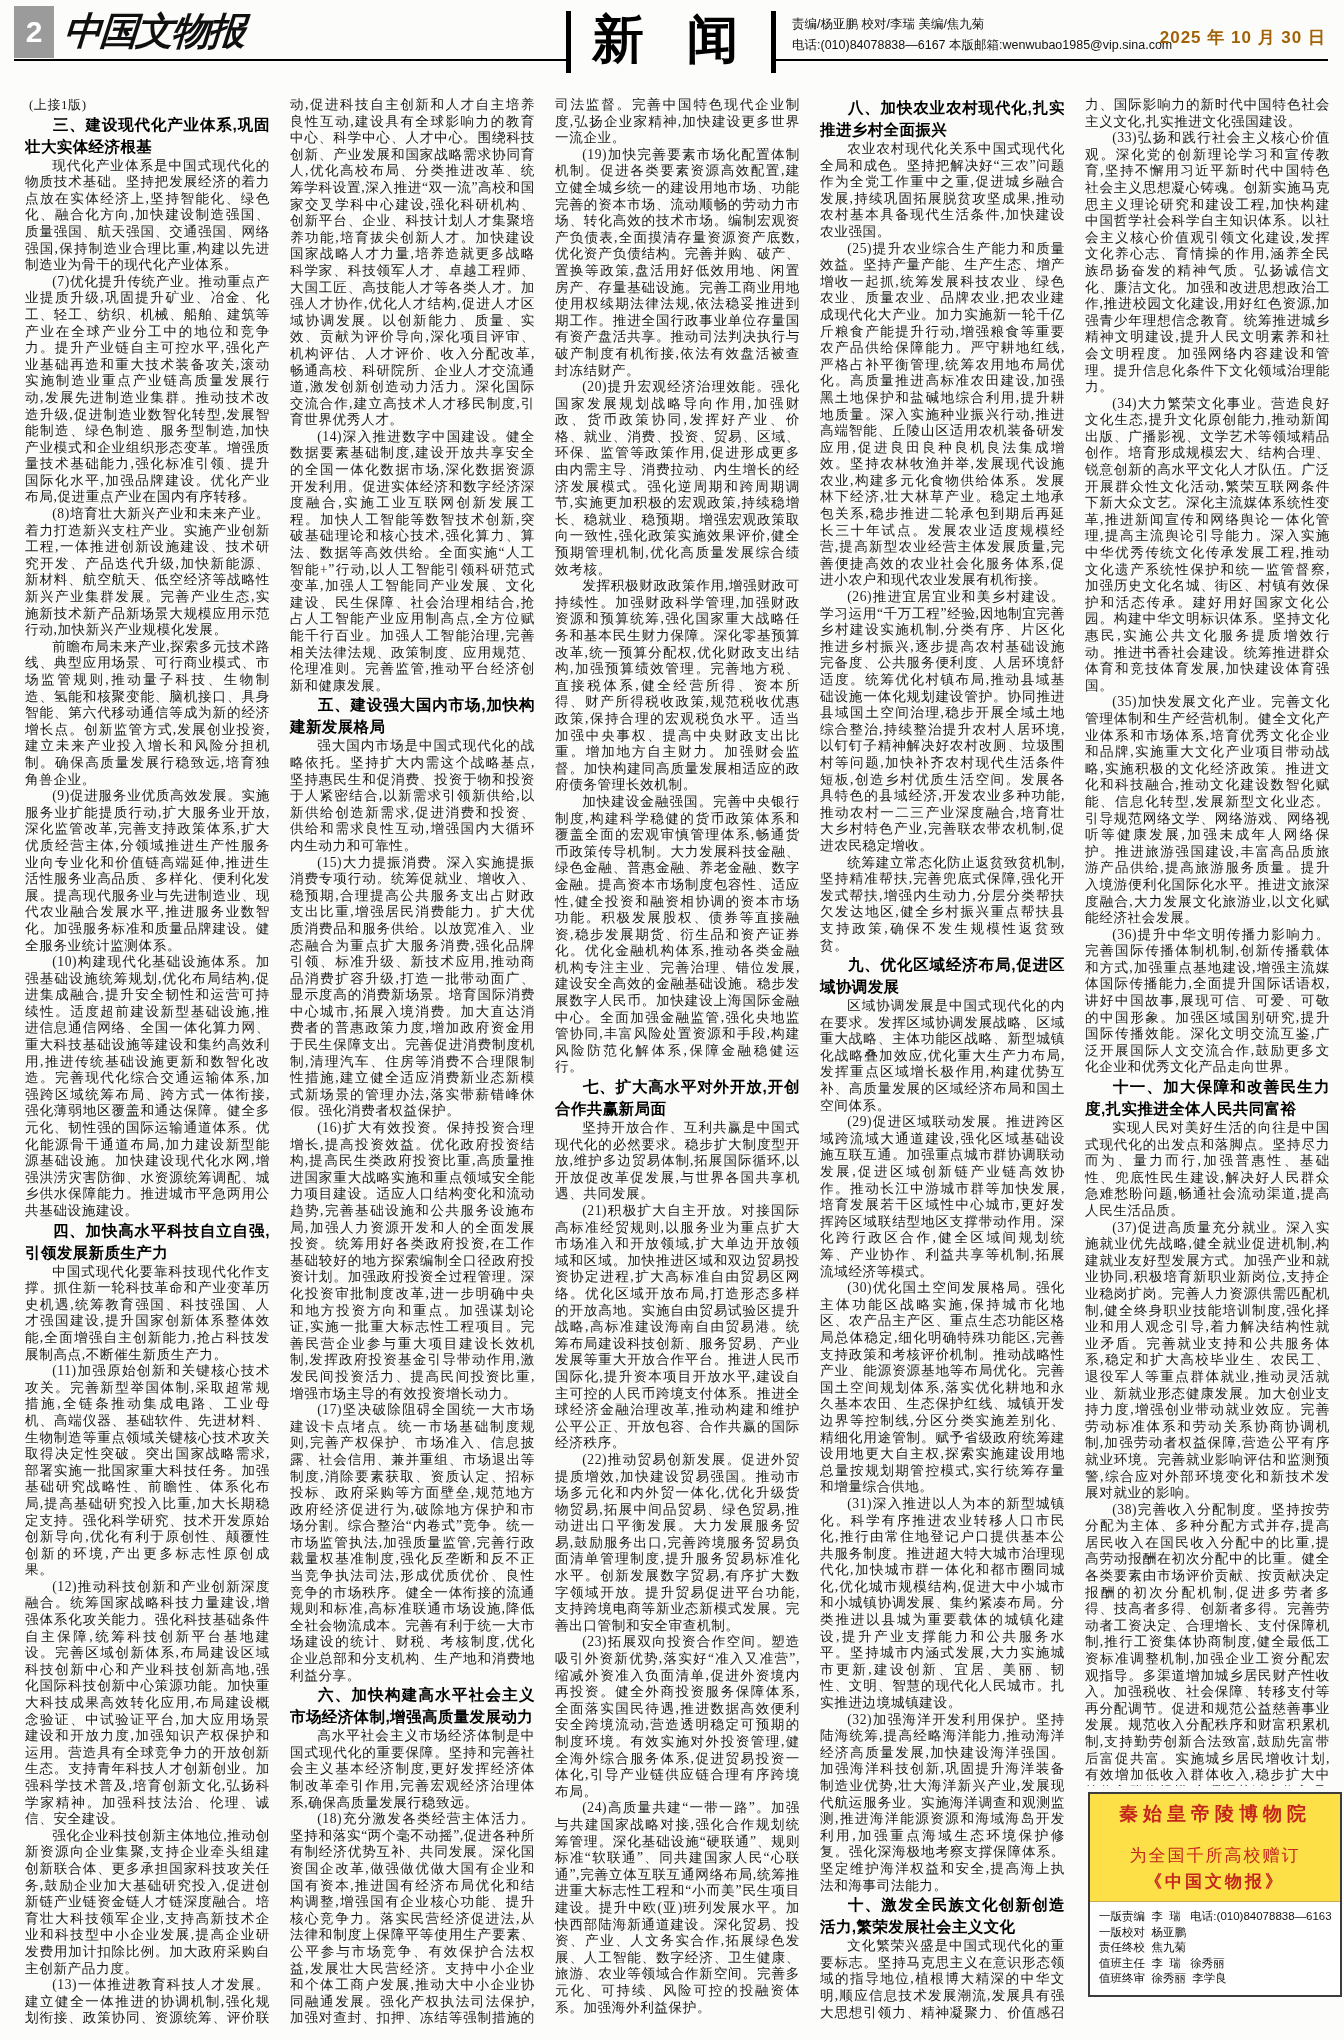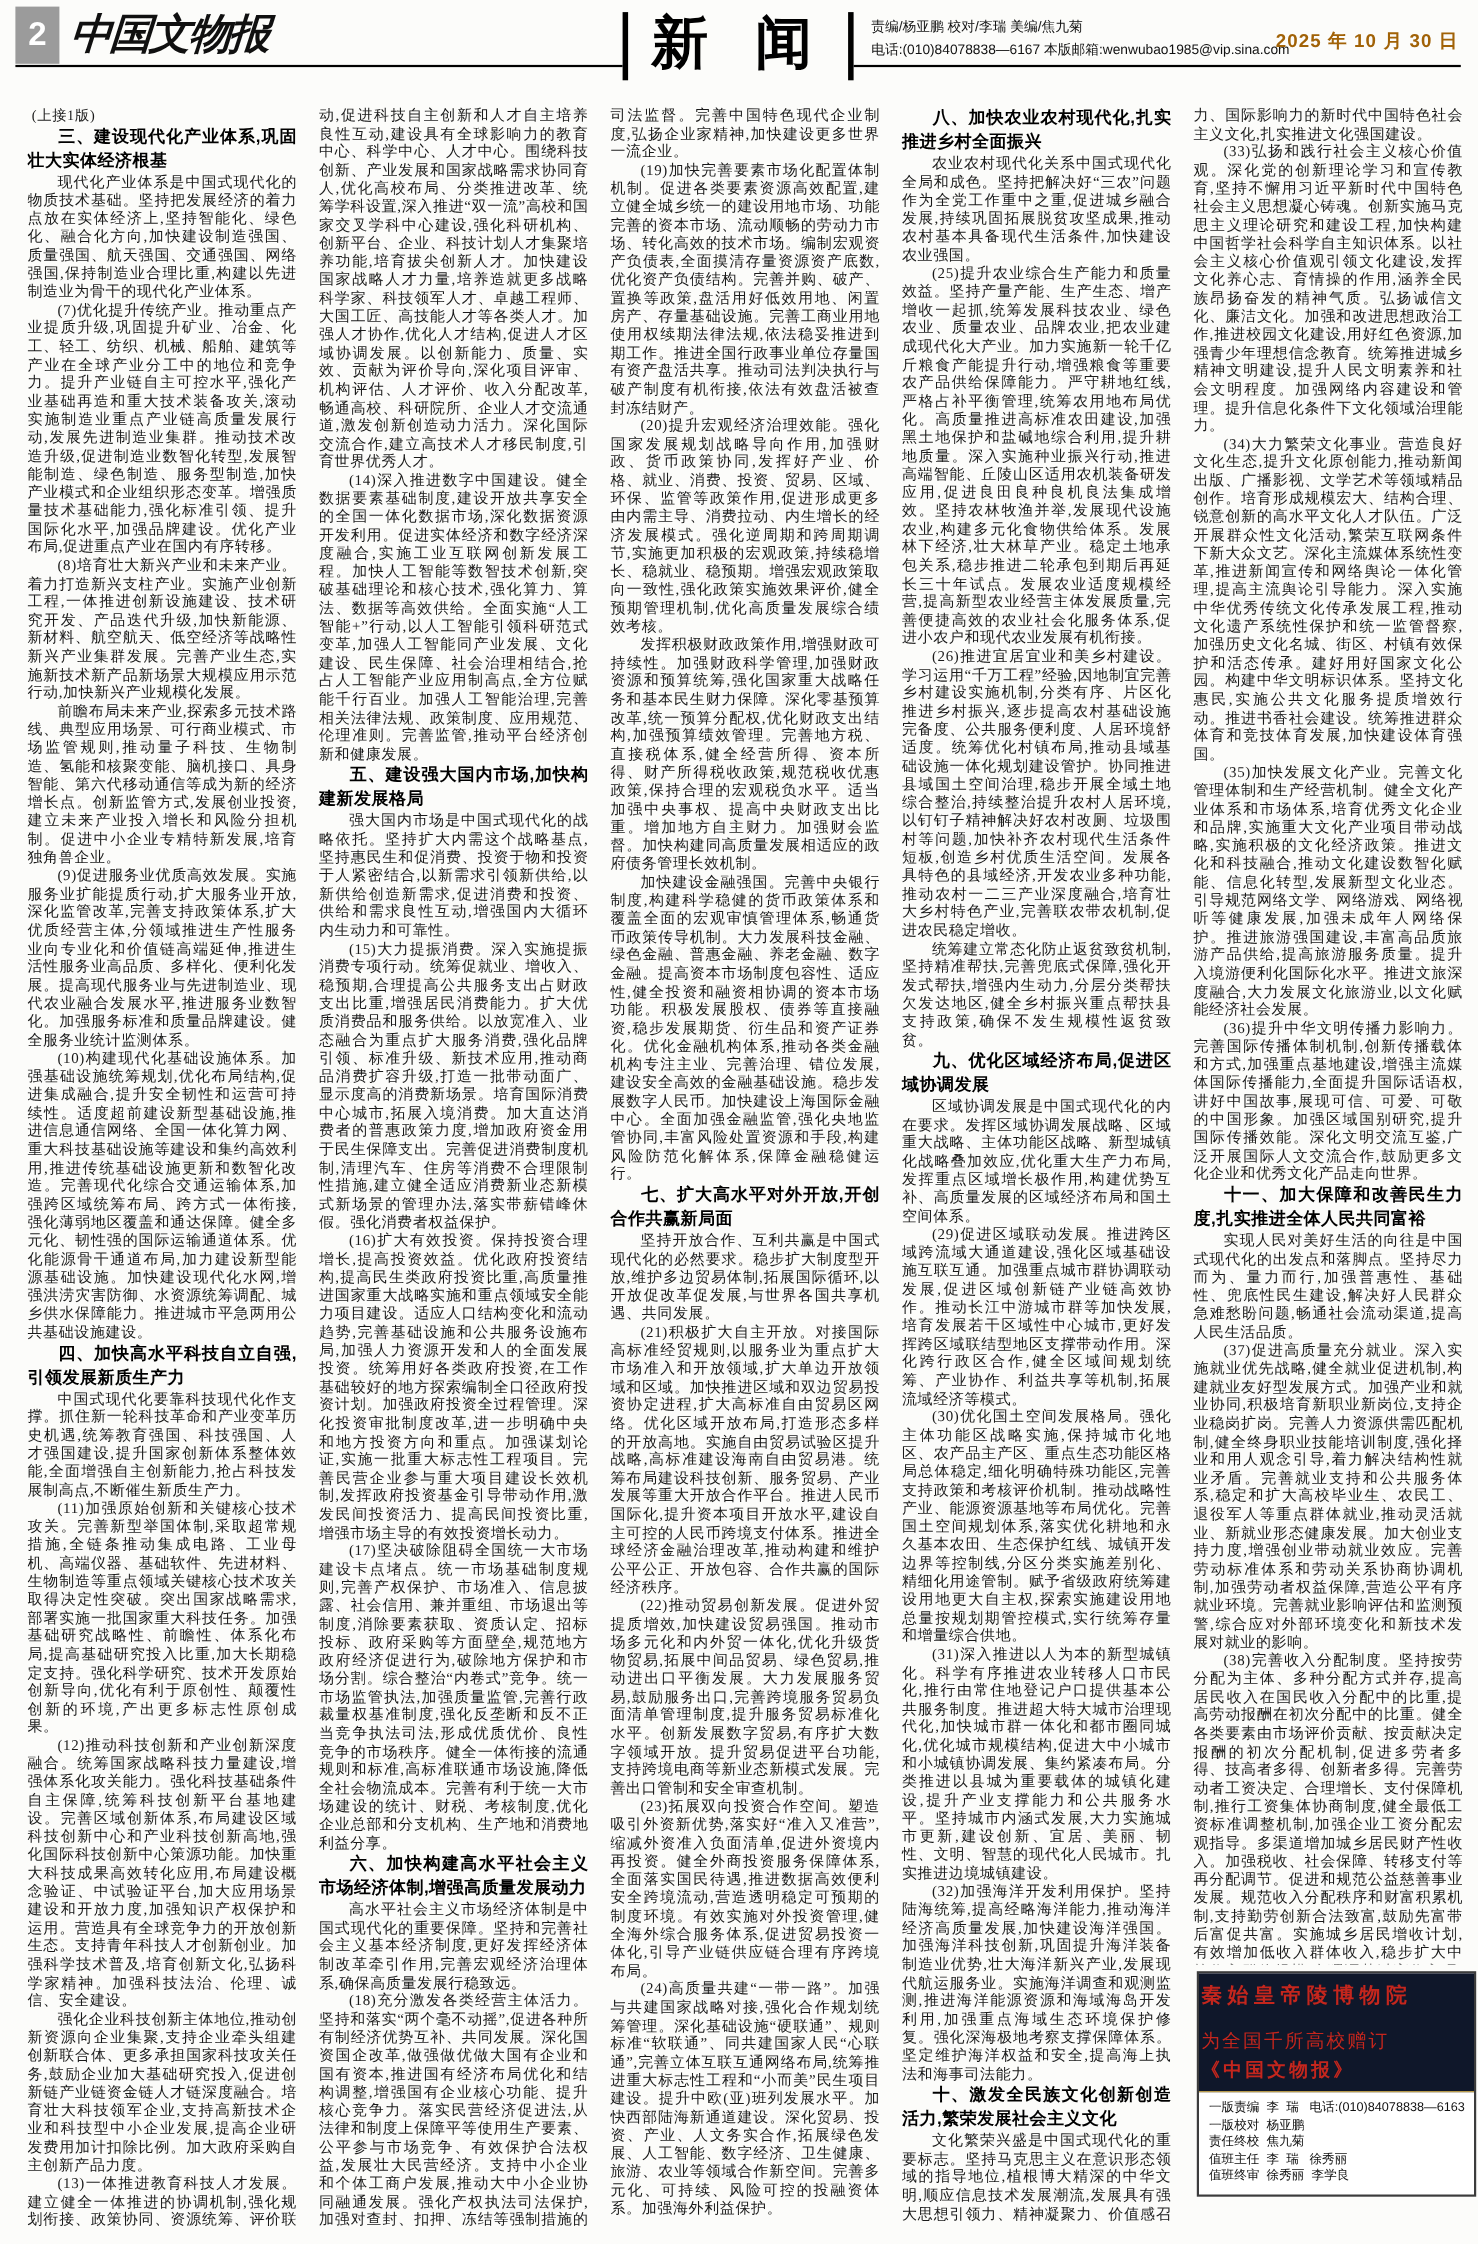--- a/index.html
+++ b/index.html
@@ -28,21 +28,21 @@
     font-family:"Liberation Serif",serif;font-size:13.6px;line-height:16.6px;letter-spacing:0.6px;
     text-align:justify;text-justify:inter-ideograph;}
   .article p{margin:0;}
   .para{text-indent:2em;}
   .note{text-indent:0.3em;font-size:13px;}
   .heading{font-family:"Liberation Sans",sans-serif;font-weight:bold;font-size:15.5px;line-height:22px;
     margin:7px 0 5px;text-indent:1.8em;letter-spacing:0.4px;color:#000;break-inside:avoid;}
   
   .promo-wrap{position:absolute;left:1084px;top:1786px;width:254px;background:#fcfcfa;padding:6px 4px;}
   .promo{border:2px solid #3c3c3c;background:#fff;}
-  .promo-head{background:#0f172a;text-align:left;padding:7px 2px 8px;border-bottom:1px solid #caa94e;}
+  .promo-head{background:#fde047;text-align:center;padding:7px 2px 8px;border-bottom:1px solid #caa94e;}
   .promo-l1{color:#c4261d;font-family:"Liberation Sans",sans-serif;font-weight:900;font-size:19px;
     letter-spacing:5px;white-space:nowrap;}
   .promo-l2{color:#c4261d;font-family:"Liberation Sans",sans-serif;font-weight:normal;font-size:17px;
     letter-spacing:2px;margin-top:17px;}
   .promo-l3{color:#c4261d;font-family:"Liberation Sans",sans-serif;font-weight:900;font-size:17px;
     letter-spacing:3px;margin-top:3px;}
   .promo-body{padding:7px 9px 8px;font-family:"Liberation Sans",sans-serif;font-size:11.5px;
     line-height:15.5px;color:#111;}
   .promo-row{white-space:pre;}
 </style>
@@ -63,21 +63,21 @@
     <div>电话:(010)84078838—6167  本版邮箱:wenwubao1985@vip.sina.com</div>
   </div>
   <div class="dateline">2025 年 10 月 30 日</div>
 
   <div class="article">
       <p class="note">(上接1版)</p>
       <p class="heading">三、建设现代化产业体系,巩固壮大实体经济根基</p>
       <p class="para">现代化产业体系是中国式现代化的物质技术基础。坚持把发展经济的着力点放在实体经济上,坚持智能化、绿色化、融合化方向,加快建设制造强国、质量强国、航天强国、交通强国、网络强国,保持制造业合理比重,构建以先进制造业为骨干的现代化产业体系。</p>
       <p class="para">(7)优化提升传统产业。推动重点产业提质升级,巩固提升矿业、冶金、化工、轻工、纺织、机械、船舶、建筑等产业在全球产业分工中的地位和竞争力。提升产业链自主可控水平,强化产业基础再造和重大技术装备攻关,滚动实施制造业重点产业链高质量发展行动,发展先进制造业集群。推动技术改造升级,促进制造业数智化转型,发展智能制造、绿色制造、服务型制造,加快产业模式和企业组织形态变革。增强质量技术基础能力,强化标准引领、提升国际化水平,加强品牌建设。优化产业布局,促进重点产业在国内有序转移。</p>
       <p class="para">(8)培育壮大新兴产业和未来产业。着力打造新兴支柱产业。实施产业创新工程,一体推进创新设施建设、技术研究开发、产品迭代升级,加快新能源、新材料、航空航天、低空经济等战略性新兴产业集群发展。完善产业生态,实施新技术新产品新场景大规模应用示范行动,加快新兴产业规模化发展。</p>
-      <p class="para">前瞻布局未来产业,探索多元技术路线、典型应用场景、可行商业模式、市场监管规则,推动量子科技、生物制造、氢能和核聚变能、脑机接口、具身智能、第六代移动通信等成为新的经济增长点。创新监管方式,发展创业投资,建立未来产业投入增长和风险分担机制。促进中小企业专精特新发展,培育独角兽企业。</p>
+      <p class="para">前瞻布局未来产业,探索多元技术路线、典型应用场景、可行商业模式、市场监管规则,推动量子科技、生物制造、氢能和核聚变能、脑机接口、具身智能、第六代移动通信等成为新的经济增长点。创新监管方式,发展创业投资,建立未来产业投入增长和风险分担机制。确保高质量发展行稳致远,培育独角兽企业。</p>
       <p class="para">(9)促进服务业优质高效发展。实施服务业扩能提质行动,扩大服务业开放,深化监管改革,完善支持政策体系,扩大优质经营主体,分领域推进生产性服务业向专业化和价值链高端延伸,推进生活性服务业高品质、多样化、便利化发展。提高现代服务业与先进制造业、现代农业融合发展水平,推进服务业数智化。加强服务标准和质量品牌建设。健全服务业统计监测体系。</p>
       <p class="para">(10)构建现代化基础设施体系。加强基础设施统筹规划,优化布局结构,促进集成融合,提升安全韧性和运营可持续性。适度超前建设新型基础设施,推进信息通信网络、全国一体化算力网、重大科技基础设施等建设和集约高效利用,推进传统基础设施更新和数智化改造。完善现代化综合交通运输体系,加强跨区域统筹布局、跨方式一体衔接,强化薄弱地区覆盖和通达保障。健全多元化、韧性强的国际运输通道体系。优化能源骨干通道布局,加力建设新型能源基础设施。加快建设现代化水网,增强洪涝灾害防御、水资源统筹调配、城乡供水保障能力。推进城市平急两用公共基础设施建设。</p>
       <p class="heading">四、加快高水平科技自立自强,引领发展新质生产力</p>
       <p class="para">中国式现代化要靠科技现代化作支撑。抓住新一轮科技革命和产业变革历史机遇,统筹教育强国、科技强国、人才强国建设,提升国家创新体系整体效能,全面增强自主创新能力,抢占科技发展制高点,不断催生新质生产力。</p>
       <p class="para">(11)加强原始创新和关键核心技术攻关。完善新型举国体制,采取超常规措施,全链条推动集成电路、工业母机、高端仪器、基础软件、先进材料、生物制造等重点领域关键核心技术攻关取得决定性突破。突出国家战略需求,部署实施一批国家重大科技任务。加强基础研究战略性、前瞻性、体系化布局,提高基础研究投入比重,加大长期稳定支持。强化科学研究、技术开发原始创新导向,优化有利于原创性、颠覆性创新的环境,产出更多标志性原创成果。</p>
       <p class="para">(12)推动科技创新和产业创新深度融合。统筹国家战略科技力量建设,增强体系化攻关能力。强化科技基础条件自主保障,统筹科技创新平台基地建设。完善区域创新体系,布局建设区域科技创新中心和产业科技创新高地,强化国际科技创新中心策源功能。加快重大科技成果高效转化应用,布局建设概念验证、中试验证平台,加大应用场景建设和开放力度,加强知识产权保护和运用。营造具有全球竞争力的开放创新生态。支持青年科技人才创新创业。加强科学技术普及,培育创新文化,弘扬科学家精神。加强科技法治、伦理、诚信、安全建设。</p>
       <p class="para">强化企业科技创新主体地位,推动创新资源向企业集聚,支持企业牵头组建创新联合体、更多承担国家科技攻关任务,鼓励企业加大基础研究投入,促进创新链产业链资金链人才链深度融合。培育壮大科技领军企业,支持高新技术企业和科技型中小企业发展,提高企业研发费用加计扣除比例。加大政府采购自主创新产品力度。</p>
       <p class="para">(13)一体推进教育科技人才发展。建立健全一体推进的协调机制,强化规划衔接、政策协同、资源统筹、评价联动,促进科技自主创新和人才自主培养良性互动,建设具有全球影响力的教育中心、科学中心、人才中心。围绕科技创新、产业发展和国家战略需求协同育人,优化高校布局、分类推进改革、统筹学科设置,深入推进“双一流”高校和国家交叉学科中心建设,强化科研机构、创新平台、企业、科技计划人才集聚培养功能,培育拔尖创新人才。加快建设国家战略人才力量,培养造就更多战略科学家、科技领军人才、卓越工程师、大国工匠、高技能人才等各类人才。加强人才协作,优化人才结构,促进人才区域协调发展。以创新能力、质量、实效、贡献为评价导向,深化项目评审、机构评估、人才评价、收入分配改革,畅通高校、科研院所、企业人才交流通道,激发创新创造动力活力。深化国际交流合作,建立高技术人才移民制度,引育世界优秀人才。</p>
       <p class="para">(14)深入推进数字中国建设。健全数据要素基础制度,建设开放共享安全的全国一体化数据市场,深化数据资源开发利用。促进实体经济和数字经济深度融合,实施工业互联网创新发展工程。加快人工智能等数智技术创新,突破基础理论和核心技术,强化算力、算法、数据等高效供给。全面实施“人工智能+”行动,以人工智能引领科研范式变革,加强人工智能同产业发展、文化建设、民生保障、社会治理相结合,抢占人工智能产业应用制高点,全方位赋能千行百业。加强人工智能治理,完善相关法律法规、政策制度、应用规范、伦理准则。完善监管,推动平台经济创新和健康发展。</p>
       <p class="heading">五、建设强大国内市场,加快构建新发展格局</p>

